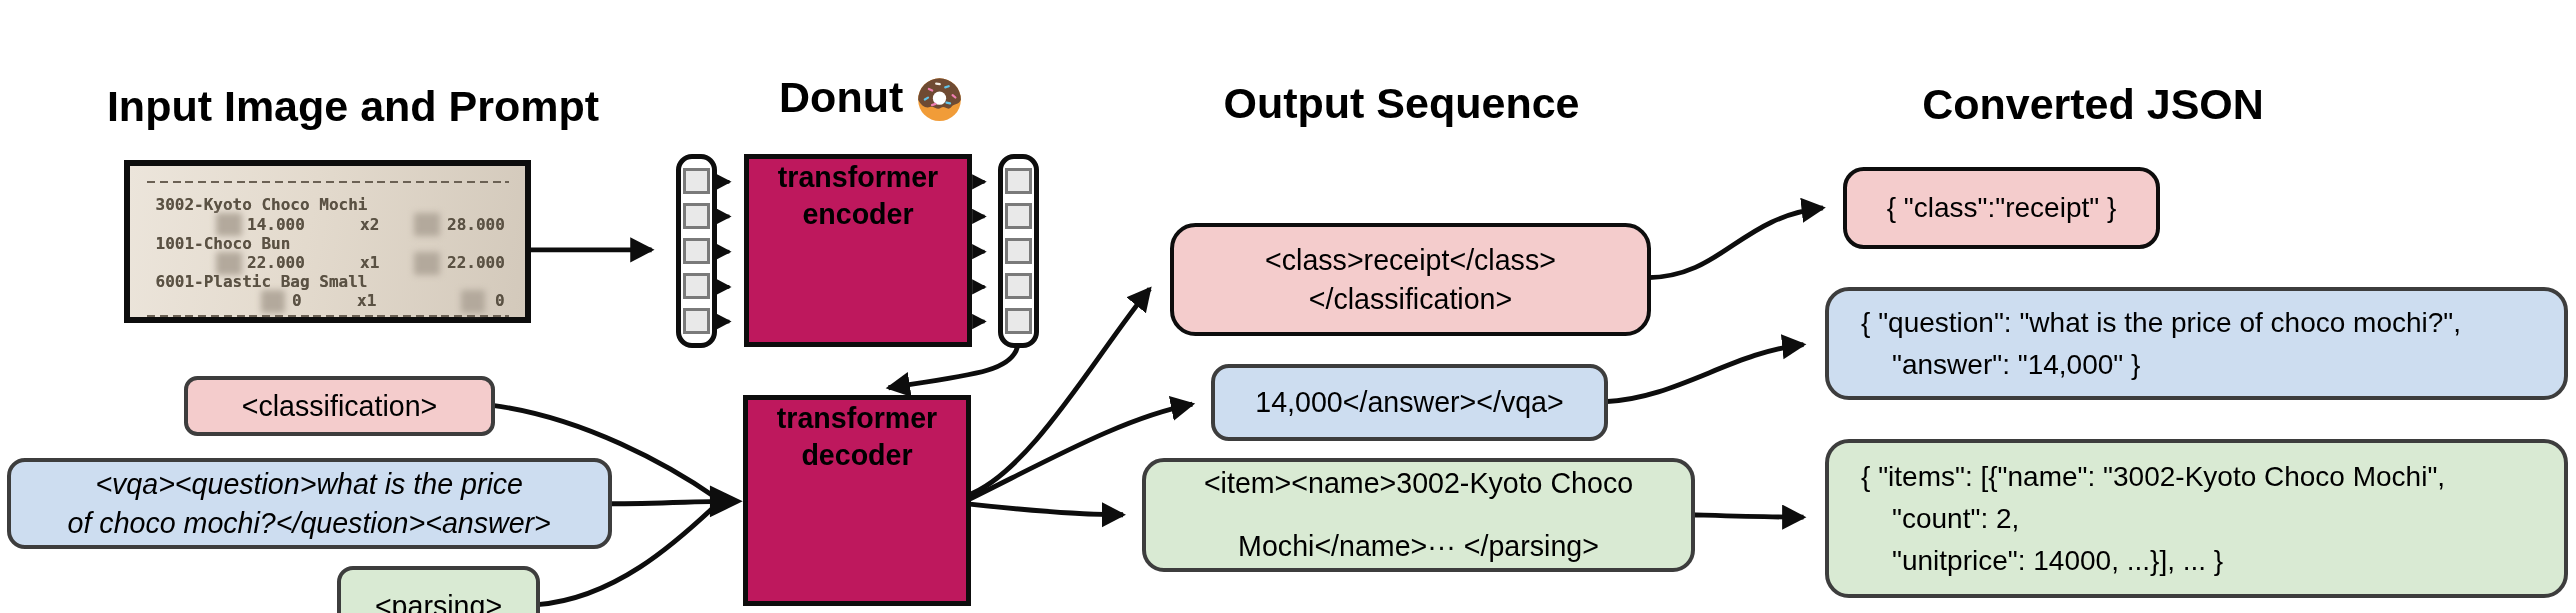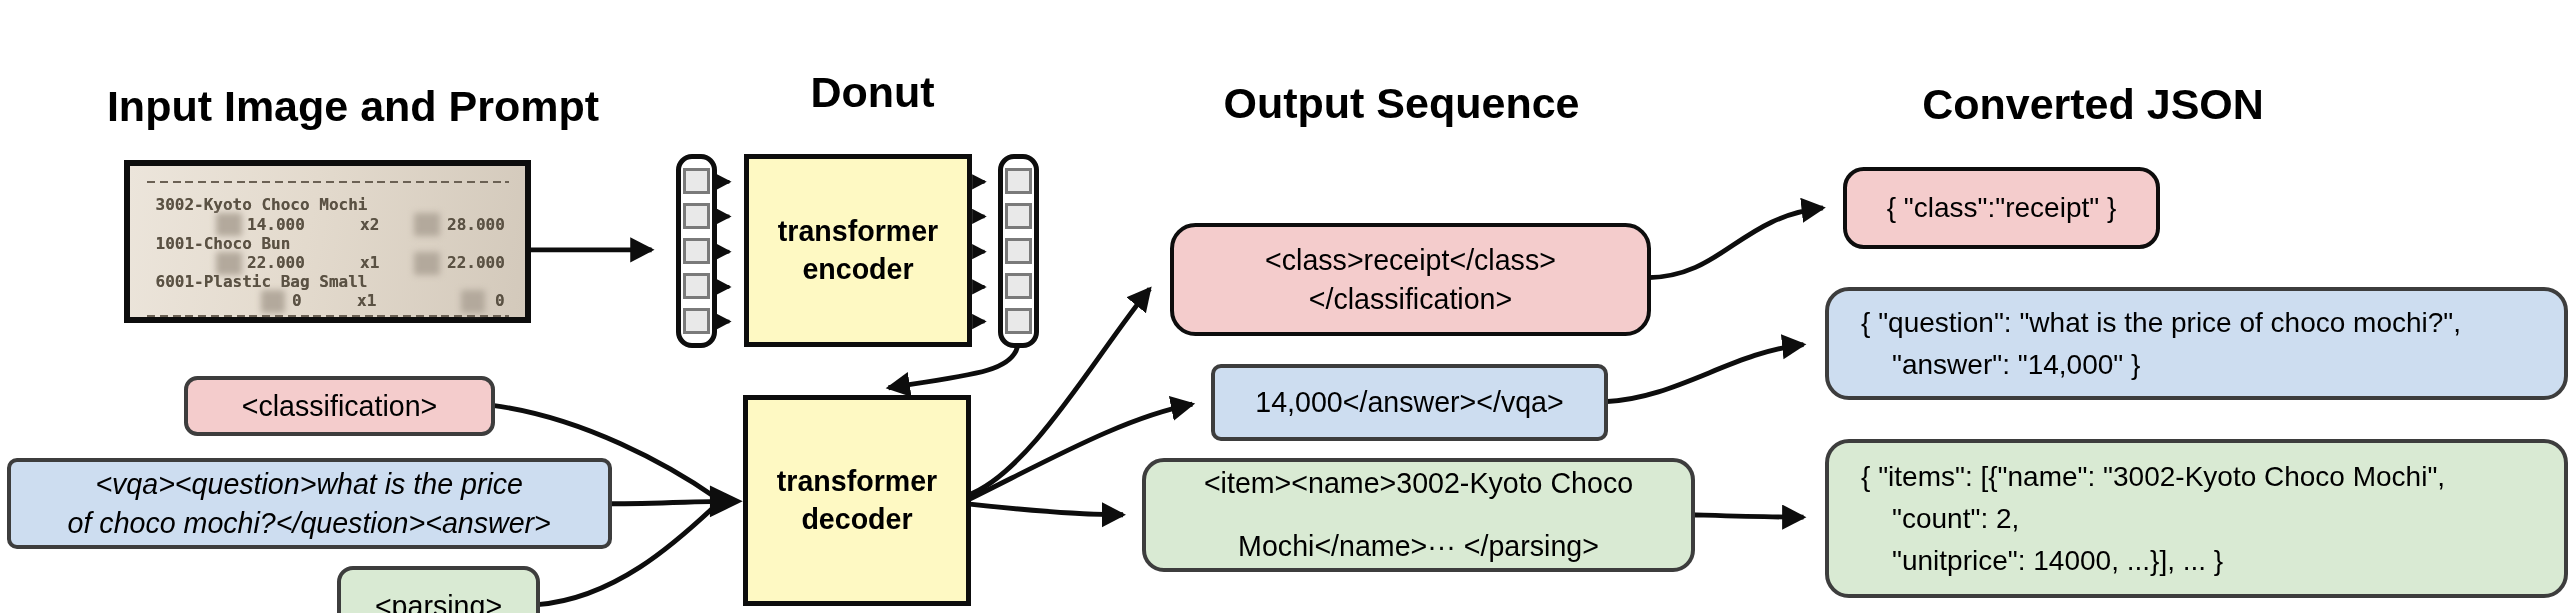--- a/index.html
+++ b/index.html
@@ -4,31 +4,31 @@
 <style>
   html,body{margin:0;padding:0;background:#ffffff;}
   #canvas{position:relative;width:2576px;height:613px;background:#ffffff;overflow:hidden;
           font-family:"Liberation Sans",sans-serif;color:#000;margin-top:36px;}
   
   .col-title{position:absolute;font-size:43px;font-weight:700;text-align:center;
              white-space:nowrap;letter-spacing:0px;}
   
   .box{position:absolute;box-sizing:border-box;display:flex;flex-direction:column;
        justify-content:center;align-items:center;font-size:28.6px;line-height:1.36;
-       white-space:nowrap;border:4.3px solid #3d3d3d;border-radius:10px;}
+       white-space:nowrap;border:4.3px solid #3d3d3d;border-radius:18px;}
   .pink{background:var(--pink,#f4cccc);}
   .blue{background:var(--blue,#cdddf0);}
   .green{background:var(--green,#d9ead3);}
   .black-border{border-color:#0d0d0d;border-width:4.9px;}
   .json-box{font-size:28px;line-height:1.5;align-items:flex-start;border-radius:24px;}
   .json-box .ln{padding-left:32px;}
   .json-box .ln.indent{padding-left:63px;}
   
-  .model-box{position:absolute;box-sizing:border-box;background:#fef9c3;border:5.5px solid #0d0d0d;
-             display:flex;flex-direction:column;justify-content:center;align-items:center;
+  .model-box{position:absolute;box-sizing:border-box;background:#be185d;border:5.5px solid #0d0d0d;
+             display:flex;flex-direction:column;align-items:center;
              font-size:28.6px;font-weight:700;line-height:1.3;}
   .pill{position:absolute;box-sizing:border-box;width:41px;background:#fff;border:5.5px solid #0d0d0d;
         border-radius:16px;display:flex;flex-direction:column;justify-content:space-evenly;
         align-items:center;}
   .sq{width:27px;height:25.5px;background:#e9e9e9;border:3px solid #7a7a7a;box-sizing:border-box;}
   
   #receipt{position:absolute;left:124px;top:124px;width:407px;height:163px;
            border:6px solid #0d0d0d;box-sizing:border-box;
            background:linear-gradient(100deg,#ece5db 0%,#e3dacd 45%,#d3c9bb 100%);
            font-family:"DejaVu Sans Mono",monospace;font-size:16px;font-weight:700;
@@ -90,21 +90,21 @@
       <path d="M 1604 355 L 1620 355" marker-end="url(#ahs)"></path>
       <path d="M 1604 413 L 1620 413" marker-end="url(#ahs)"></path>
       <path d="M 1604 470 L 1620 470" marker-end="url(#ahs)"></path>
     </g>
   </svg>
 
   <div class="layer">
 
   <div class="col-title" style="left:91px;top:46px;width:524px;">Input Image and Prompt</div>
 
-  <div class="title-flex" style="left:717px;top:32px;width:311px;height:58px;flex-direction:column;">
+  <div class="title-flex" style="left:717px;top:32px;width:311px;height:58px;">
     <span class="col-title" style="position:static;">Donut</span>
     <svg class="donut-svg" width="53" height="53" viewBox="0 0 72 72">
       <circle cx="36" cy="39" r="29" fill="#f19c38"></circle>
       <path d="M7 39 A29 29 0 1 1 65 39 C62 47 56 43 52 49 C47 55 43 46 38 50 C33 54 28 47 23 49 C17 51 11 47 7 39 Z" fill="#6f4b33"></path>
       <circle cx="36" cy="37" r="9" fill="#ffffff"></circle>
       <g>
         <rect x="20" y="24" width="8" height="3" rx="1.5" fill="#ef7fb2" transform="rotate(24 24 25)"></rect>
         <rect x="42" y="20" width="8" height="3" rx="1.5" fill="#62c4e8" transform="rotate(-18 46 21)"></rect>
         <rect x="52" y="33" width="8" height="3" rx="1.5" fill="#ef7fb2" transform="rotate(40 56 34)"></rect>
         <rect x="14" y="36" width="8" height="3" rx="1.5" fill="#62c4e8" transform="rotate(-30 18 37)"></rect>

